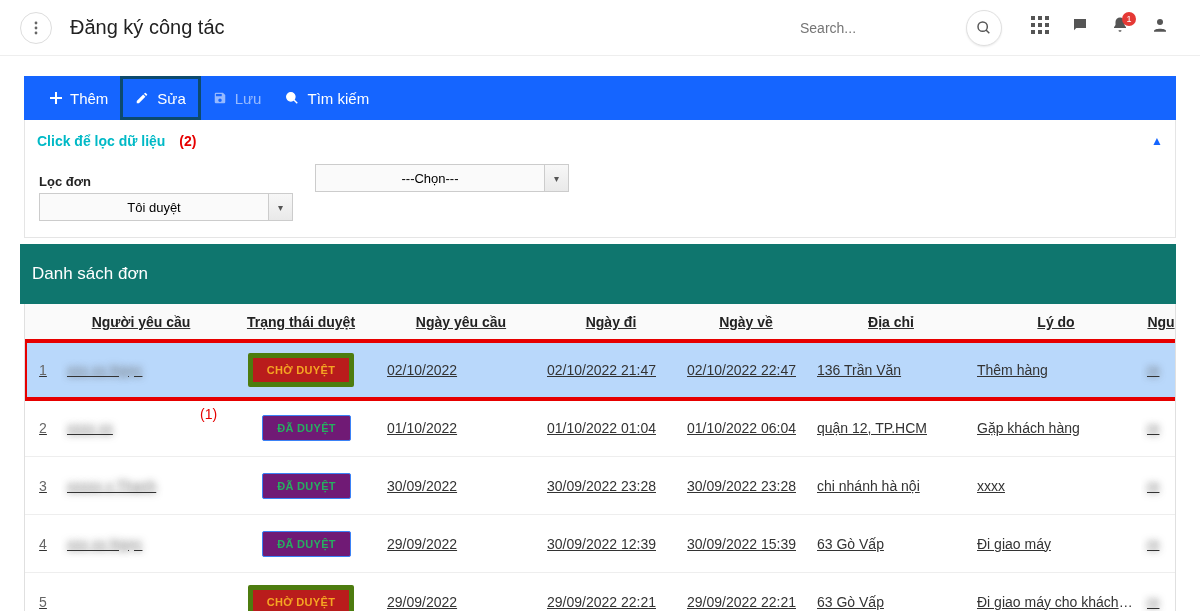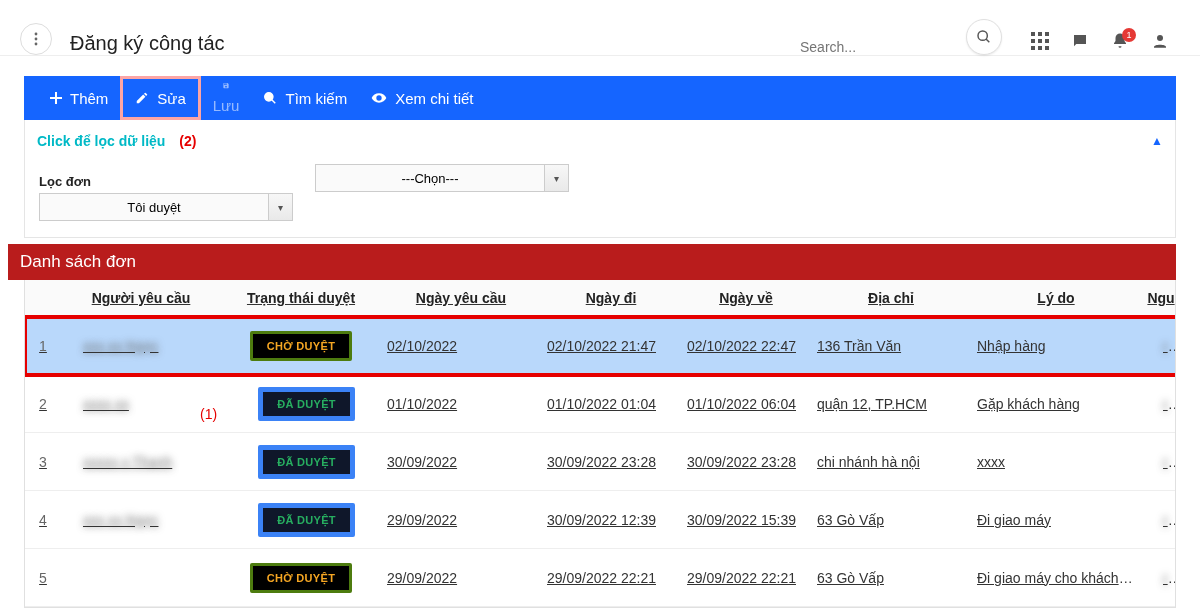--- a/index.html
+++ b/index.html
@@ -1,72 +1,72 @@
 <!DOCTYPE html>
 <html><head>
 <meta charset="utf-8">
 <style>
   * { box-sizing: border-box; margin: 0; padding: 0; }
   html, body { width: 1200px; height: 611px; font-family: Arial, Helvetica, sans-serif; font-size: 13px; color: #333; background: #fff; overflow: hidden; }
 
   
-  .header { display:flex; align-items:flex-end; height:56px; padding: 0 20px; border-bottom: 1px solid #eee; }
+  .header { display:flex; align-items:center; height:56px; padding: 0 20px; border-bottom: 1px solid #eee; }
   .header .menu-btn { width:32px; height:32px; border-radius:50%; border:1px solid #ddd; display:flex; align-items:center; justify-content:center; font-size:16px; color:#666; background:#fff; }
   .header .title { font-size:20px; font-weight:500; margin-left:18px; color:#222; }
   .header .spacer { flex:1; }
   .header .search { width:160px; border:none; background:transparent; font-size:14px; color:#999; }
   .header .search-btn { width:36px; height:36px; border-radius:50%; background:#fff; border:1px solid #e0e0e0; display:flex; align-items:center; justify-content:center; color:#555; box-shadow:0 1px 2px rgba(0,0,0,0.08); margin-left:6px; }
   .header .icon-btn { width:40px; text-align:center; color:#555; font-size:18px; position:relative; }
   .header .badge { position:absolute; top:-4px; right:4px; background:#e53935; color:#fff; border-radius:50%; width:14px; height:14px; font-size:9px; line-height:14px; text-align:center; }
 
   .content { padding: 0 0 0 0; }
 
   
   .toolbar { background:#1565ff; color:#fff; display:flex; height:44px; padding: 0 14px; margin: 20px 24px 0 24px; }
   .toolbar .tb-item { display:flex; align-items:center; gap:8px; padding:6px 12px; font-size:15px; }
-  .toolbar .tb-item.dim { opacity:0.55;flex-direction:column; }
+  .toolbar .tb-item.dim { opacity:0.55; }
   .toolbar .tb-item svg { fill:#fff; }
-  .sua-highlight { border:3px solid #fca5a5; position:relative; }
+  .sua-highlight { border:3px solid #0c4a6e; position:relative; }
 
   
   .filterbar { margin: 0 24px; background:#fff; border: 1px solid #e5e5e5; border-top:none; padding: 6px 12px 0 12px; }
   .filterbar .filter-title { display:flex; align-items:center; height:30px; color:#00b9c6; font-weight:600; font-size:14px; justify-content:space-between; }
   .annot { color:#e60000; font-size:14px; }
   .filters { display:flex; gap:22px; padding: 8px 2px 16px 2px; }
   .fgroup label { font-weight:600; font-size:13px; display:block; margin:10px 0 4px 0; color:#222; }
   .select { display:flex; }
   .select input { width:230px; height:28px; border:1px solid #ccc; background:#fafafa; padding:0 8px; font-size:13px;text-align:center; }
   .select .dd { width:24px; height:28px; border:1px solid #ccc; border-left:none; background:linear-gradient(#f7f7f7,#e9e9e9); display:flex; align-items:center; justify-content:center; font-size:10px; color:#555; }
 
   
-  .section-head { margin: 6px 24px 0 8px; background:#b91c1c; color:#fff; font-size:17px; font-weight:500; padding:8px 12px; }
+  .section-head { margin: 6px 24px 0 20px; background:#0f766e; color:#fff; font-size:17px; font-weight:500; padding:20px 12px; }
 
   
   .table-wrap { margin: 0 24px 0 24px; border:1px solid #e0e0e0; border-top:none; overflow:hidden;text-decoration:underline; }
   table { border-collapse:collapse; width:100%; table-layout:fixed; }
   th { text-align:center; font-weight:600; font-size:14px; color:#222; padding:10px 6px; border-bottom:1px solid #ddd; background:#fafafa; white-space:nowrap; overflow:hidden; }
   td { padding:0 6px; height:58px; border-bottom:1px solid #eee; font-size:14px; color:#333; white-space:nowrap; overflow:hidden; text-overflow:ellipsis; }
   tr.sel td { background:#b9d8fb; }
   .col-idx { width:36px; text-align:center; color:#666; }
   .col-req { width:160px; }
   .col-status { width:160px; text-align:center; }
   .col-date { width:160px; }
   .col-go { width:140px; }
   .col-back { width:130px; }
   .col-addr { width:160px; }
   .col-reason { width:170px; }
   .col-last { width:40px; }
 
   .status-badge { display:inline-block; padding:6px 14px; font-size:11px; font-weight:600; letter-spacing:.3px; border-radius:2px; }
-  .status-pending { color:#f5a623; border:3px solid #4d7c0f; background:#000000; }
-  .status-approved { color:#27ae60; border:5px solid #3b82f6; background:#0f172a;margin-left:11px; }
+  .status-pending { color:#f5a623; border:5px solid #4d7c0f; background:#b91c1c; }
+  .status-approved { color:#27ae60; border:1px solid #3b82f6; background:#701a75;margin-left:11px; }
 
   .row-highlight { outline:4px solid #e60000; outline-offset:-2px; position:relative; }
 
-  .blur { color:transparent; text-shadow: 0 0 7px rgba(100,100,100,0.9); margin-left: 16px; }
+  .blur { color:transparent; text-shadow: 0 0 7px rgba(100,100,100,0.9); }
 
   .annot-1 { position:absolute; left:200px; top:406px; color:#e60000; font-size:14px; z-index:5; }
 </style>
 </head>
 <body>
 
 <div class="header">
   <div class="menu-btn">
     <svg width="4" height="14" viewBox="0 0 4 14">
         <circle cx="2" cy="2" r="1.4" fill="#666"></circle>
@@ -135,26 +135,20 @@
           <path d="M17 3H5a2 2 0 0 0-2 2v14a2 2 0 0 0 2 2h14a2 2 0 0 0 2-2V7l-4-4zM12 19a3 3 0 1 1 0-6 3 3 0 0 1 0 6zM15 9H5V5h10v4z"></path>
         </svg>
       <span>Lưu</span>
     </div>
     <div class="tb-item">
       <svg width="14" height="14" viewBox="0 0 24 24" fill="none" stroke="#fff" stroke-width="2.5">
           <circle cx="10" cy="10" r="7"></circle>
           <line x1="21" y1="21" x2="15" y2="15"></line>
         </svg>
       <span>Tìm kiếm</span>
-    </div>
-    <div class="tb-item">
-      <svg width="16" height="16" viewBox="0 0 24 24">
-          <path d="M12 5C7 5 2.73 8.11 1 12c1.73 3.89 6 7 11 7s9.27-3.11 11-7c-1.73-3.89-6-7-11-7zm0 11a4 4 0 1 1 0-8 4 4 0 0 1 0 8z"></path>
-        </svg>
-      <span>Xem chi tiết</span>
     </div>
   </div>
 
   <div class="filterbar">
     <div class="filter-title">
       <span>
         <span>Click để lọc dữ liệu</span>
         <span class="annot" style="margin-left:10px;">(2)</span>
       </span>
       <span style="color:#1565ff;font-size:12px;">▲</span>
@@ -206,21 +200,21 @@
       </thead>
       <tbody id="tbody">
           <tr class="sel row-highlight">
             <td class="col-idx">1</td>
             <td><span class="blur">xxx xx Ngọc</span></td>
             <td class="col-status"><span class="status-badge status-pending">CHỜ DUYỆT</span></td>
             <td>02/10/2022</td>
             <td>02/10/2022 21:47</td>
             <td>02/10/2022 22:47</td>
             <td>136 Trần Văn</td>
-            <td>Nhập hàng</td>
+            <td>Thêm hàng</td>
             <td><span class="blur">re</span></td>
           </tr>
           <tr>
             <td class="col-idx">2</td>
             <td><span class="blur">xxxx xx</span></td>
             <td class="col-status"><span class="status-badge status-approved">ĐÃ DUYỆT</span></td>
             <td>01/10/2022</td>
             <td>01/10/2022 01:04</td>
             <td>01/10/2022 06:04</td>
             <td>quận 12, TP.HCM</td>

